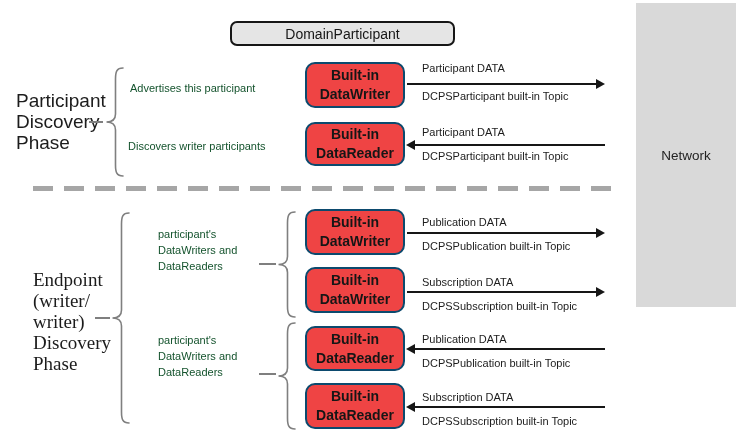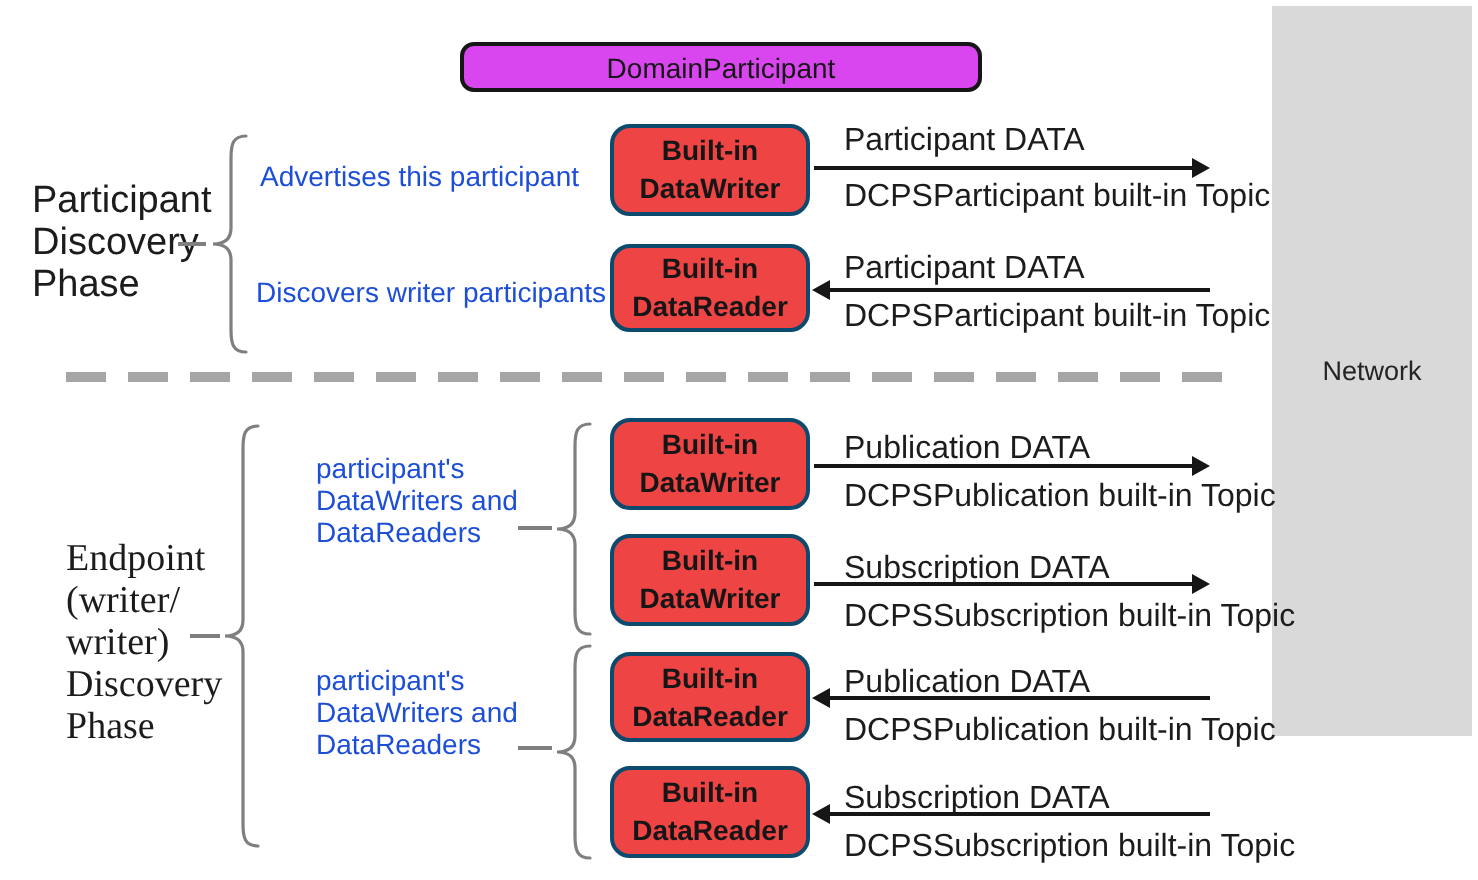--- a/index.html
+++ b/index.html
@@ -1,38 +1,38 @@
 <!DOCTYPE html>
 <html><head>
 <meta charset="utf-8">
 <style>
   html,body{margin:0;padding:0;background:#ffffff;}
   .canvas{
     position:relative;width:739px;height:440px;background:#ffffff;overflow:hidden;
     font-family:"Liberation Sans", sans-serif;color:#1c1c1c;
   }
   .network{
-    position:absolute;left:636px;top:3px;width:100px;height:365px;
+    position:absolute;left:636px;top:3px;width:100px;height:304px;
     background:#d9d9d9;display:flex;align-items:center;justify-content:center;
     font-size:13.5px;color:#242424;
   }
   .dp-box{
-    position:absolute;left:230px;top:21px;width:261px;height:25px;box-sizing:border-box;
-    background:#d946ef;border:2.5px solid #161616;border-radius:7px;
+    position:absolute;left:230px;top:21px;width:225px;height:25px;box-sizing:border-box;
+    background:#e5e5e5;border:2.5px solid #161616;border-radius:7px;
     display:flex;align-items:center;justify-content:center;font-size:14px;color:#161616;
   }
   .bbox{
     position:absolute;left:305px;width:100px;box-sizing:border-box;
     background:#ef4444;border:2px solid #0c4a6e;border-radius:10px;
     display:flex;flex-direction:column;align-items:center;justify-content:center;
     font-weight:bold;font-size:14px;line-height:19px;color:#161616;text-align:center;
   }
   .phase{position:absolute;font-size:19px;line-height:21px;color:#1c1c1c;}
-  .desc{position:absolute;font-size:14px;line-height:16px;color:#1d4ed8;white-space:nowrap;}
-  .alabel{position:absolute;left:422px;font-size:16px;color:#1c1c1c;white-space:nowrap;}
+  .desc{position:absolute;font-size:11px;line-height:16px;color:#14532d;white-space:nowrap;}
+  .alabel{position:absolute;left:422px;font-size:11px;color:#1c1c1c;white-space:nowrap;}
   .aline{position:absolute;height:2px;background:#161616;}
   .ahead-r{position:absolute;width:0;height:0;border-top:5px solid transparent;border-bottom:5px solid transparent;border-left:9px solid #161616;}
   .ahead-l{position:absolute;width:0;height:0;border-top:5px solid transparent;border-bottom:5px solid transparent;border-right:9px solid #161616;}
   .divider{
     position:absolute;left:33px;top:186px;width:589px;height:5px;
     background:repeating-linear-gradient(90deg,#a6a6a6 0 20px,transparent 20px 31px);
   }
   .brace{position:absolute;}
   .brace path{fill:none;stroke:#7f7f7f;stroke-width:1.6;stroke-linecap:round;}
   .conn{position:absolute;height:2px;background:#7f7f7f;}

